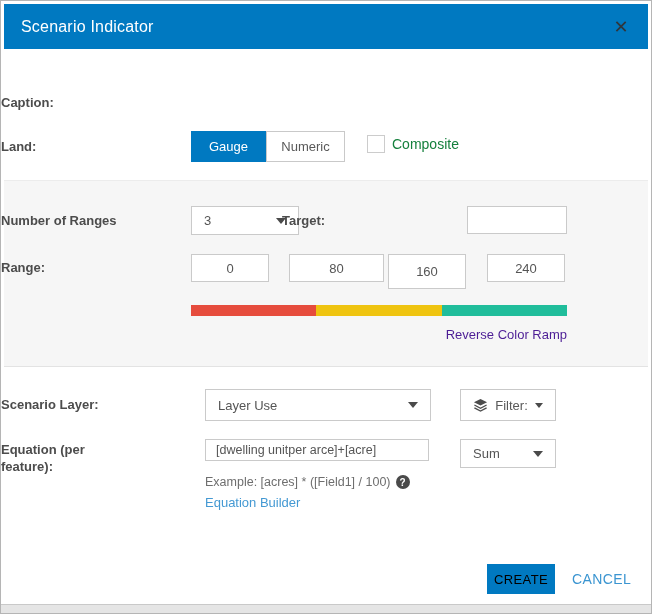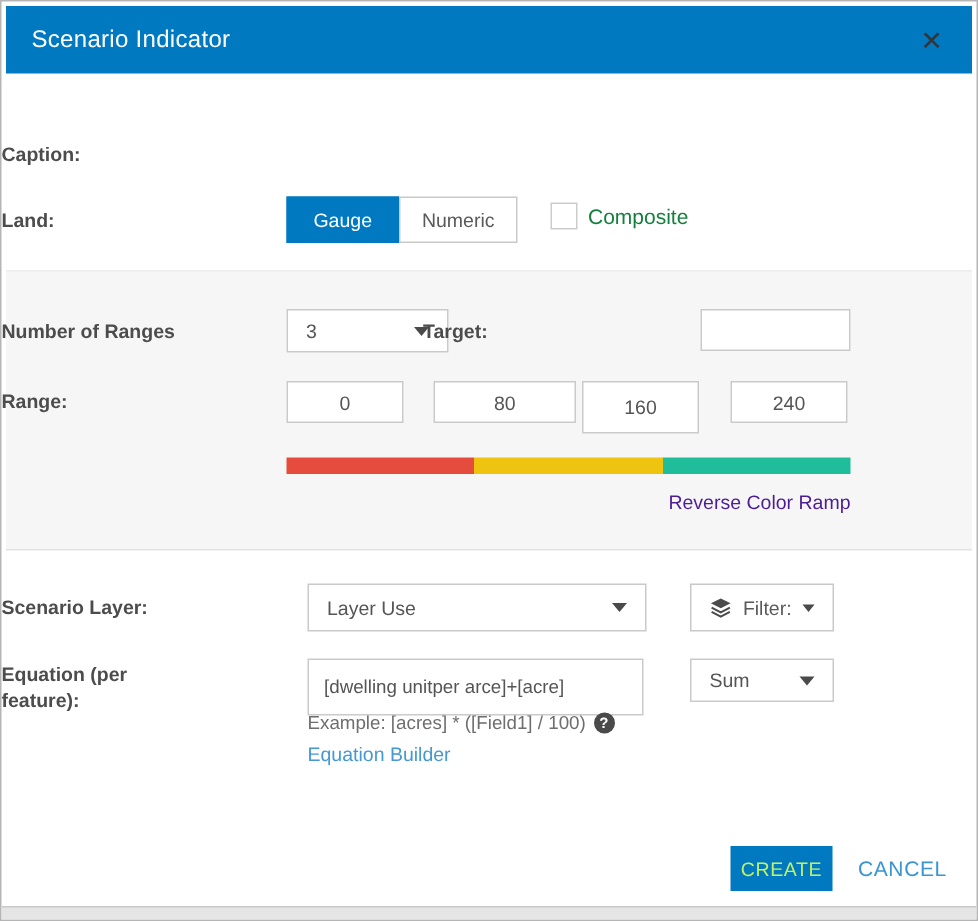--- a/index.html
+++ b/index.html
@@ -78,21 +78,21 @@
     position:absolute; left:204px; top:474px; font-size:12.5px; color:#6e6e6e;
     display:flex; align-items:center; gap:5px;
   }
   .help-badge {
     display:inline-flex; width:14px; height:14px; border-radius:50%;
     background:#4a4a4a; color:#fff; font-size:10px; font-weight:bold;
     align-items:center; justify-content:center; cursor:pointer;
   }
   .btn-create {
     position:absolute; left:486px; top:563px; width:68px; height:30px;
-    background:#0079c1; color:#bef264; border:none; font-size:13px;
+    background:#0079c1; color:#000000; border:none; font-size:13px;
     font-family:"Liberation Sans", sans-serif; letter-spacing:.4px; cursor:pointer;
     display:flex; align-items:center; justify-content:center;
   }
   .cancel-link {
     position:absolute; left:571px; top:563px; height:30px; line-height:30px;
     color:#3b95d1; font-size:14px; letter-spacing:.4px; cursor:pointer;
   }
   .footer-strip {
     position:absolute; left:0; right:0; bottom:0; height:9px;
     background:#e5e5e5; border-top:1px solid #c9c9c9;
@@ -154,21 +154,21 @@
       </svg>
     </span>
     <span>Filter:</span>
     <span class="caret-sm"></span>
   </div>
 
   <div class="lbl" style="top:440px; line-height:17px;">
     <div>Equation (per</div>
     <div>feature):</div>
   </div>
-  <input class="txt-input" style="left: 204px; top: 438px; width: 224px; height: 38px; font-size: 12.5px;" value="[dwelling unitper arce]+[acre]">
+  <input class="txt-input" style="left: 204px; top: 438px; width: 224px; height: 22px; font-size: 12.5px;" value="[dwelling unitper arce]+[acre]">
   <div class="dd" style="left:459px; top:438px; width:96px; height:29px;">
     <span class="dd-text">Sum</span>
     <span class="caret"></span>
   </div>
   <div class="example-row">
     <span>Example: [acres] * ([Field1] / 100)</span>
     <span class="help-badge">?</span>
   </div>
   <a class="link" style="left:204px; top:494px; color:#4499d3;">Equation Builder</a>
 

